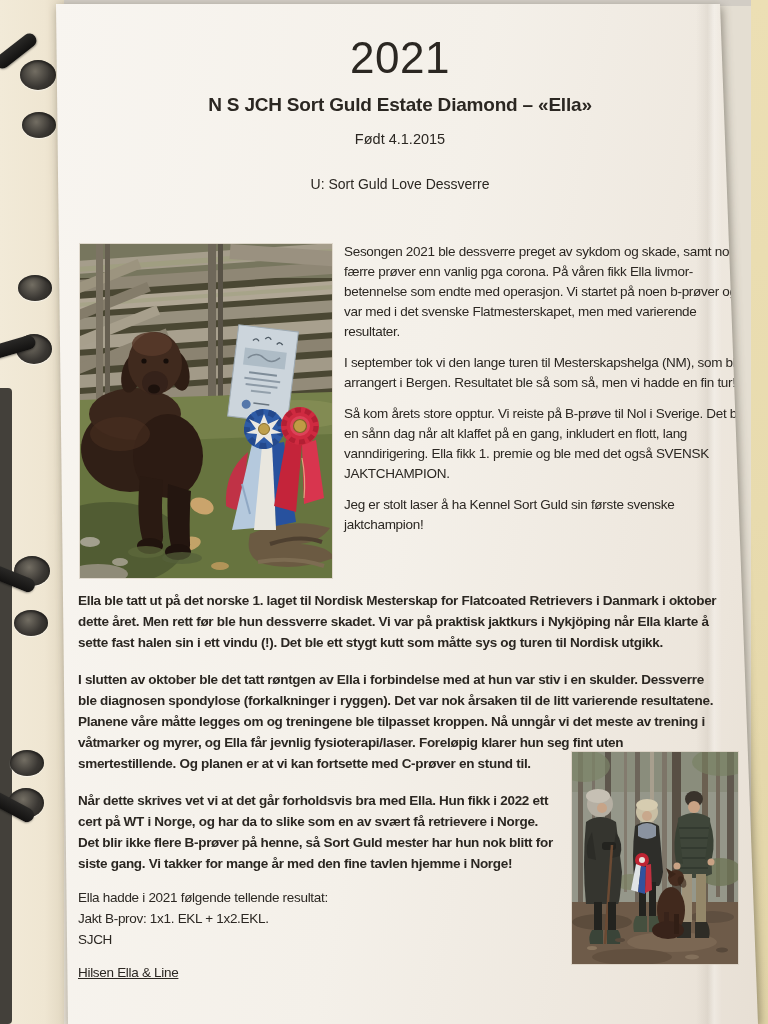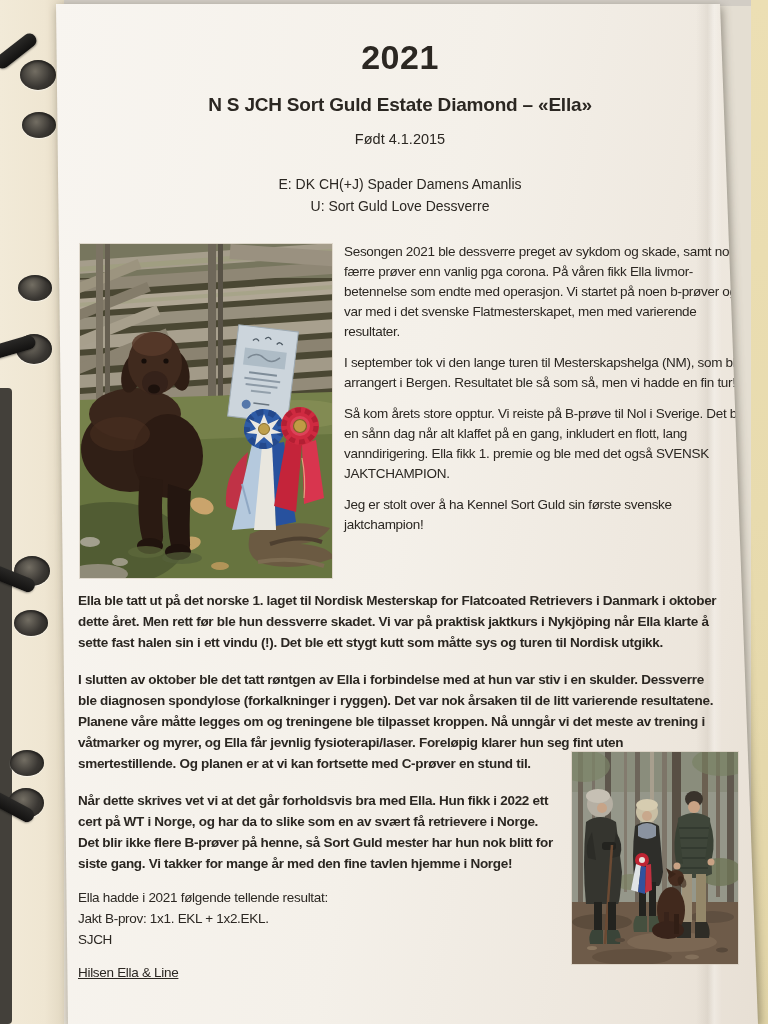--- a/index.html
+++ b/index.html
@@ -24,21 +24,21 @@
   .page-shadow{left:48px;top:4px;width:712px;height:1020px;
     filter:drop-shadow(2px 3px 5px rgba(45,40,28,.45));}
   .page{position:absolute;left:0;top:0;width:712px;height:1020px;
     clip-path:polygon(8px 0,672px 0,710px 100%,20px 100%);
     background:linear-gradient(100deg,#f8f5f0 0%,#f4f0e9 50%,#ece5db 88%,#e7dfd4 100%);}
   .crease{left:648px;top:0;width:26px;height:1020px;
     background:linear-gradient(90deg,rgba(0,0,0,0) 0%,rgba(120,110,95,.10) 45%,rgba(255,255,255,.25) 70%,rgba(0,0,0,0) 100%);}
   
   .ink{color:#2b2722;}
   .header{left:40px;top:0;width:624px;text-align:center;}
-  .year{margin:34px 0 16px;font-size:34px;line-height:39px;font-weight:700;letter-spacing:.5px;}
+  .year{margin:34px 0 16px;font-size:44px;line-height:39px;font-weight:400;letter-spacing:.5px;}
   .dogtitle{margin:16px 0 0;font-size:19px;line-height:24px;font-weight:700;letter-spacing:-.2px;}
   .born{margin:13px 0 7px;font-size:14.5px;line-height:18px;}
   .pedigree{margin:25px 0 0;font-size:14px;line-height:22px;}
   .txt{font-size:13.5px;line-height:21px;letter-spacing:-.3px;}
   .rcol{left:296px;top:238px;width:404px;}
   .rcol p{margin:0 0 11px;line-height:20px;}
   .lower{left:30px;top:570px;width:646px;}
   .lower p{margin:16px 0 13px;font-weight:bold;}
   .narrow{width:478px;}
   .results div{line-height:21px;}
@@ -71,21 +71,20 @@
 
 <div class="abs page-shadow">
   <div class="page">
     <div class="abs crease"></div>
 
     <div class="abs header ink">
       <div class="year">2021</div>
       <div class="dogtitle">N S JCH Sort Guld Estate Diamond – «Ella»</div>
       <div class="born">Født 4.1.2015</div>
       <div class="pedigree">
-        <div>E: DK CH(+J) Spader Damens Amanlis</div>
         <div>U: Sort Guld Love Dessverre</div>
       </div>
     </div>
 
     <div class="abs photo" style="left:32px;top:240px;width:252px;height:334px;">
       <svg width="252" height="334" viewBox="0 0 252 334">
 
         <rect x="0" y="0" width="252" height="175" fill="#4a4733"></rect>
         <rect x="0" y="0" width="252" height="34" fill="#77765e"></rect>
 
@@ -187,21 +186,21 @@
 
         <ellipse cx="66" cy="308" rx="18" ry="6" fill="#5e6a3c" opacity=".7"></ellipse>
         <ellipse cx="102" cy="314" rx="20" ry="6" fill="#55613a" opacity=".7"></ellipse>
       </svg>
     </div>
 
     <div class="abs rcol txt ink">
       <p>Sesongen 2021 ble dessverre preget av sykdom og skade, samt noe færre prøver enn vanlig pga corona. På våren fikk Ella livmor-betennelse som endte med operasjon. Vi startet på noen b-prøver og var med i det svenske Flatmesterskapet, men med varierende resultater.</p>
       <p>I september tok vi den lange turen til Mesterskapshelga (NM), som ble arrangert i Bergen. Resultatet ble så som så, men vi hadde en fin tur!</p>
       <p>Så kom årets store opptur. Vi reiste på B-prøve til Nol i Sverige. Det ble en sånn dag når alt klaffet på en gang, inkludert en flott, lang vanndirigering. Ella fikk 1. premie og ble med det også SVENSK JAKTCHAMPION.</p>
-      <p>Jeg er stolt over å ha Kennel Sort Guld sin første svenske jaktchampion!</p>
+      <p>Jeg er stolt laser å ha Kennel Sort Guld sin første svenske jaktchampion!</p>
     </div>
 
     <div class="abs lower txt ink">
       <p>Ella ble tatt ut på det norske 1. laget til Nordisk Mesterskap for Flatcoated Retrievers i Danmark i oktober dette året. Men rett før ble hun dessverre skadet. Vi var på praktisk jaktkurs i Nykjöping når Ella klarte å sette fast halen sin i ett vindu (!). Det ble ett stygt kutt som måtte sys og turen til Nordisk utgikk.</p>
       <p>I slutten av oktober ble det tatt røntgen av Ella i forbindelse med at hun var stiv i en skulder. Dessverre ble diagnosen spondylose (forkalkninger i ryggen). Det var nok årsaken til de litt varierende resultatene. Planene våre måtte legges om og treningene ble tilpasset kroppen. Nå unngår vi det meste av trening i våtmarker og myrer, og Ella får jevnlig fysioterapi/laser. Foreløpig klarer hun seg fint uten smertestillende. Og planen er at vi kan fortsette med C-prøver en stund til.</p>
       <p class="narrow">Når dette skrives vet vi at det går forholdsvis bra med Ella. Hun fikk i 2022 ett cert på WT i Norge, og har da to slike som en av svært få retrievere i Norge. Det blir ikke flere B-prøver på henne, så Sort Guld mester har hun nok blitt for siste gang. Vi takker for mange år med den fine tavlen hjemme i Norge!</p>
       <div class="results narrow">
         <div>Ella hadde i 2021 følgende tellende resultat:</div>
         <div>Jakt B-prov: 1x1. EKL + 1x2.EKL.</div>
         <div>SJCH</div>

